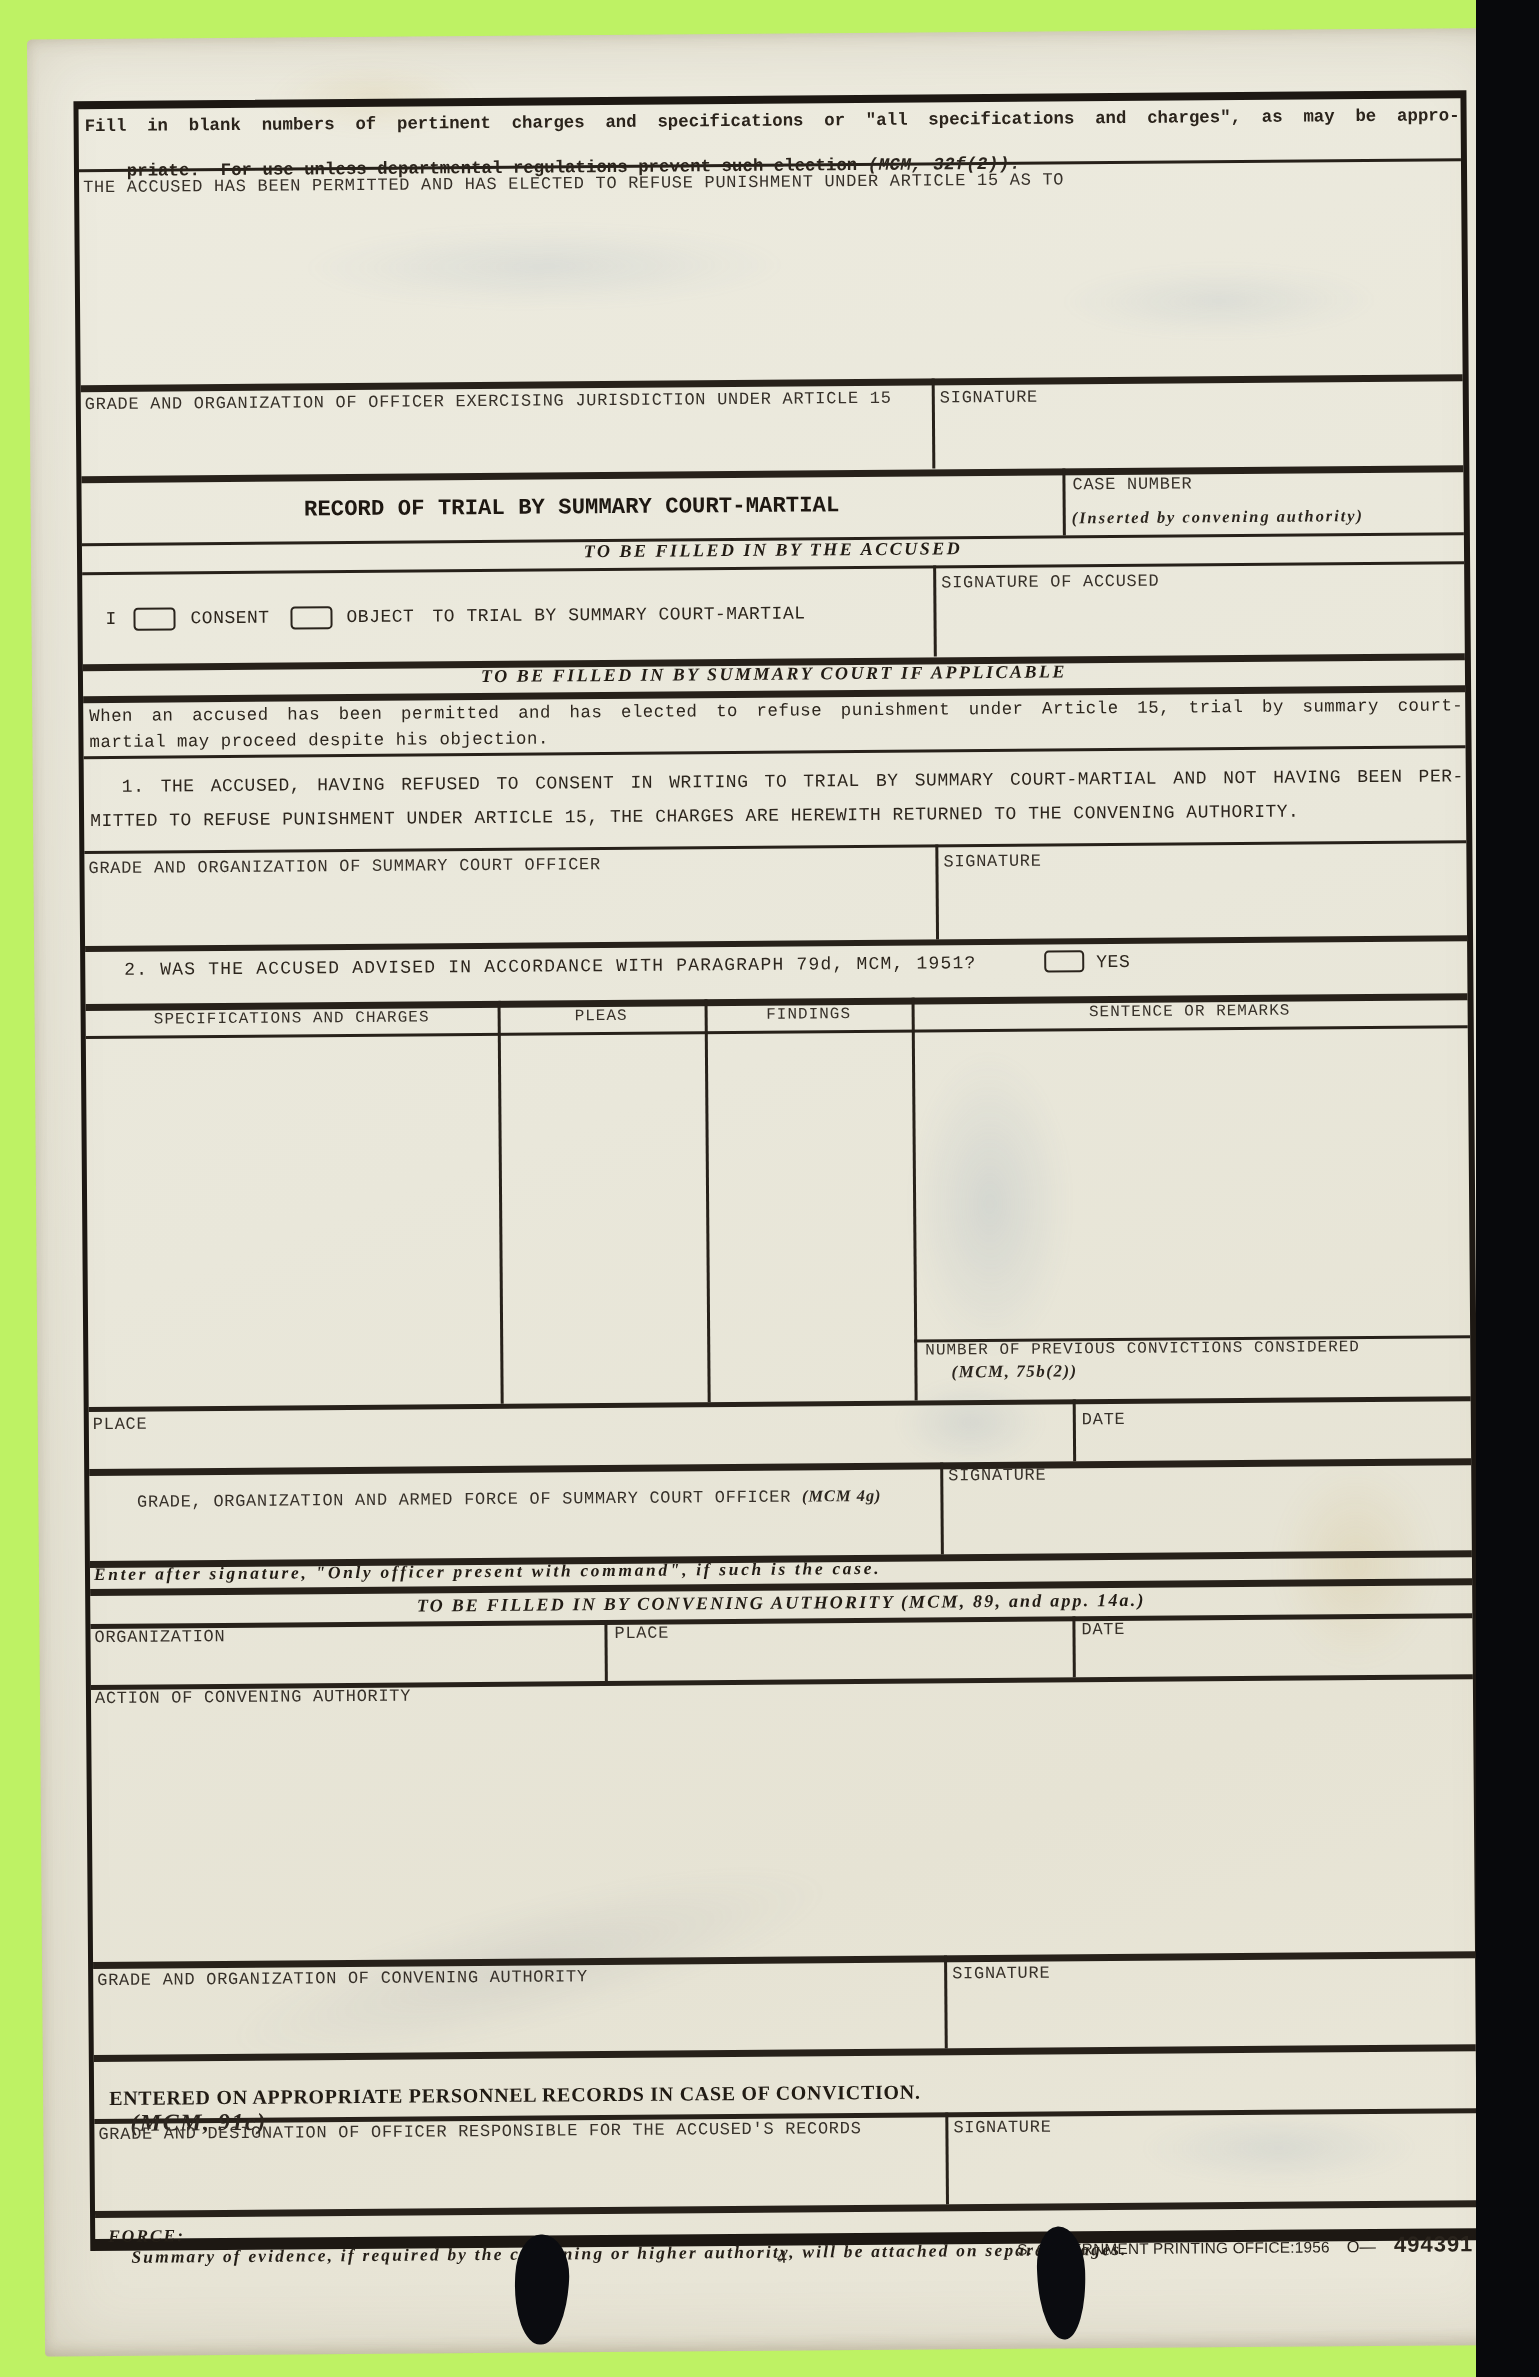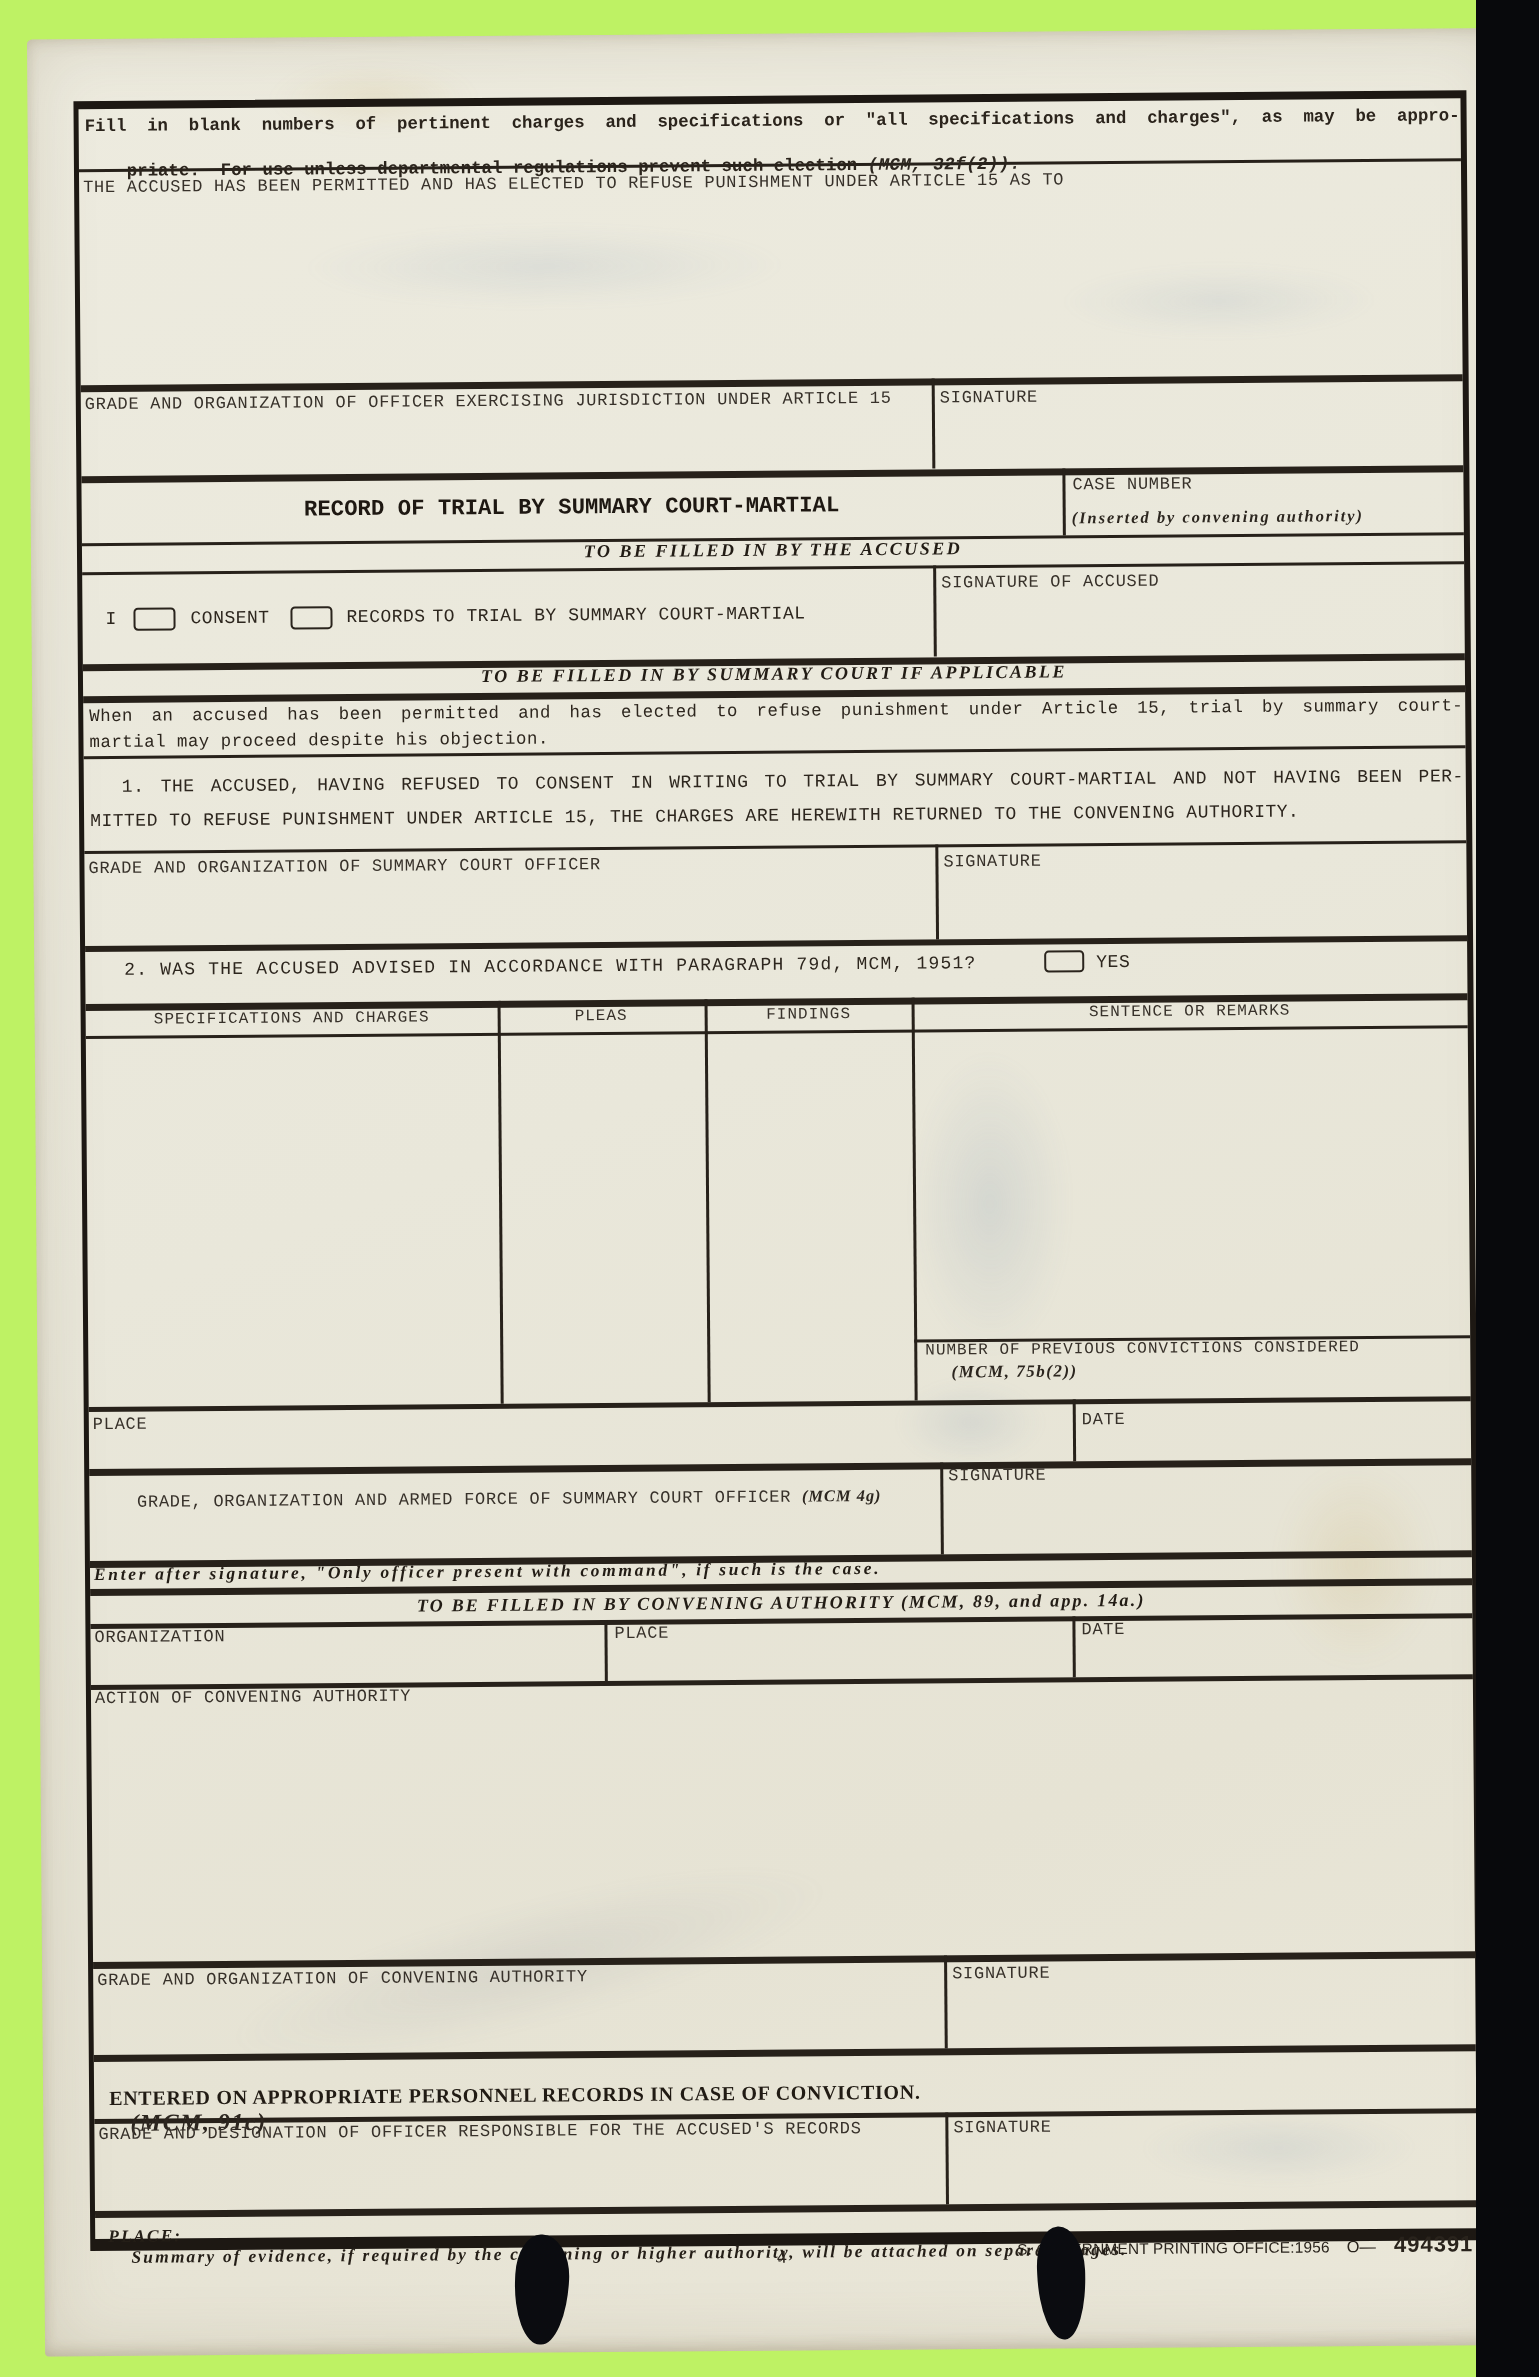--- a/index.html
+++ b/index.html
@@ -99,21 +99,21 @@
   <div class="t lbl" style="left:1078px;top:478px;">CASE NUMBER</div>
   <div class="t serit" style="left:1077px;top:511px;font-size:16.4px;font-weight:700;">(Inserted by convening authority)</div>
 
   <div class="t band" style="left:87px;top:540px;width:1382px;">TO BE FILLED IN BY THE ACCUSED</div>
 
   <div class="t lbl" style="left:946px;top:575px;">SIGNATURE OF ACCUSED</div>
   <div class="t body" style="left:110px;top:604px;">I</div>
   <div class="cb" style="left:138px;top:603px;width:42px;height:23px;"></div>
   <div class="t body" style="left:195px;top:604px;">CONSENT</div>
   <div class="cb" style="left:295px;top:603px;width:42px;height:23px;"></div>
-  <div class="t body" style="left:351px;top:604px;">RECORDS</div>
+  <div class="t body" style="left:351px;top:604px;">OBJECT</div>
   <div class="t body" style="left:437px;top:604px;">TO TRIAL BY SUMMARY COURT-MARTIAL</div>
 
   <div class="t band" style="left:87px;top:664px;width:1382px;">TO BE FILLED IN BY SUMMARY COURT IF APPLICABLE</div>
 
   <div class="t body just" style="left:93px;top:702px;width:1374px;font-size:17.4px;">When an accused has been permitted and has elected to refuse punishment under Article 15, trial by summary court-</div>
   <div class="t body" style="left:93px;top:728px;font-size:17.4px;">martial may proceed despite his objection.</div>
 
   <div class="t body just" style="left:93px;top:772px;width:1374px;text-indent:32px;">1. THE ACCUSED, HAVING REFUSED TO CONSENT IN WRITING TO TRIAL BY SUMMARY COURT-MARTIAL AND NOT HAVING BEEN PER-</div>
   <div class="t body" style="left:93px;top:806px;">MITTED TO REFUSE PUNISHMENT UNDER ARTICLE 15, THE CHARGES ARE HEREWITH RETURNED TO THE CONVENING AUTHORITY.</div>
 
@@ -155,21 +155,21 @@
 
   <div class="t" style="left:94px;top:2073px;font-family:'Liberation Serif','DejaVu Serif',serif;">
     <span style="font-weight:700;font-size:20px;letter-spacing:0.7px;color:#211b14;">ENTERED ON APPROPRIATE PERSONNEL RECORDS IN CASE OF CONVICTION.</span>
     <span class="serit" style="font-weight:700;font-size:24px;margin-left:21px;letter-spacing:1.5px;">(MCM, 91c)</span>
   </div>
 
   <div class="t lbl" style="left:91px;top:2120px;">GRADE AND DESIGNATION OF OFFICER RESPONSIBLE FOR THE ACCUSED'S RECORDS</div>
   <div class="t lbl" style="left:946px;top:2120px;">SIGNATURE</div>
 
   <div class="t" style="left:92px;top:2212px;font-family:'Liberation Serif','DejaVu Serif',serif;font-style:italic;color:#241e17;">
-    <span style="font-weight:700;font-size:17.4px;letter-spacing:2px;">PLACE:</span>
+    <span style="font-weight:700;font-size:17.4px;letter-spacing:2px;">FORCE:</span>
     <span style="font-weight:700;font-size:17.4px;letter-spacing:2.2px;margin-left:23px;">Summary of evidence, if required by the convening or higher authority, will be attached on separate pages.</span>
   </div>
 
   <div class="t" style="left:768px;top:2248px;font-size:18px;color:#2d261e;">4</div>
   <div class="t" style="left:844px;top:2237px;width:621px;display:flex;justify-content:flex-end;align-items:baseline;
               font-family:'Liberation Sans','DejaVu Sans',sans-serif;color:#29231c;">
     <span style="font-size:15.4px;letter-spacing:0.2px;">. S. GOVERNMENT PRINTING OFFICE:1956</span>
     <span style="font-size:16.4px;margin-left:17px;">O—</span>
     <span style="font-size:22px;font-weight:700;margin-left:18px;letter-spacing:1px;">494391</span>
   </div>

